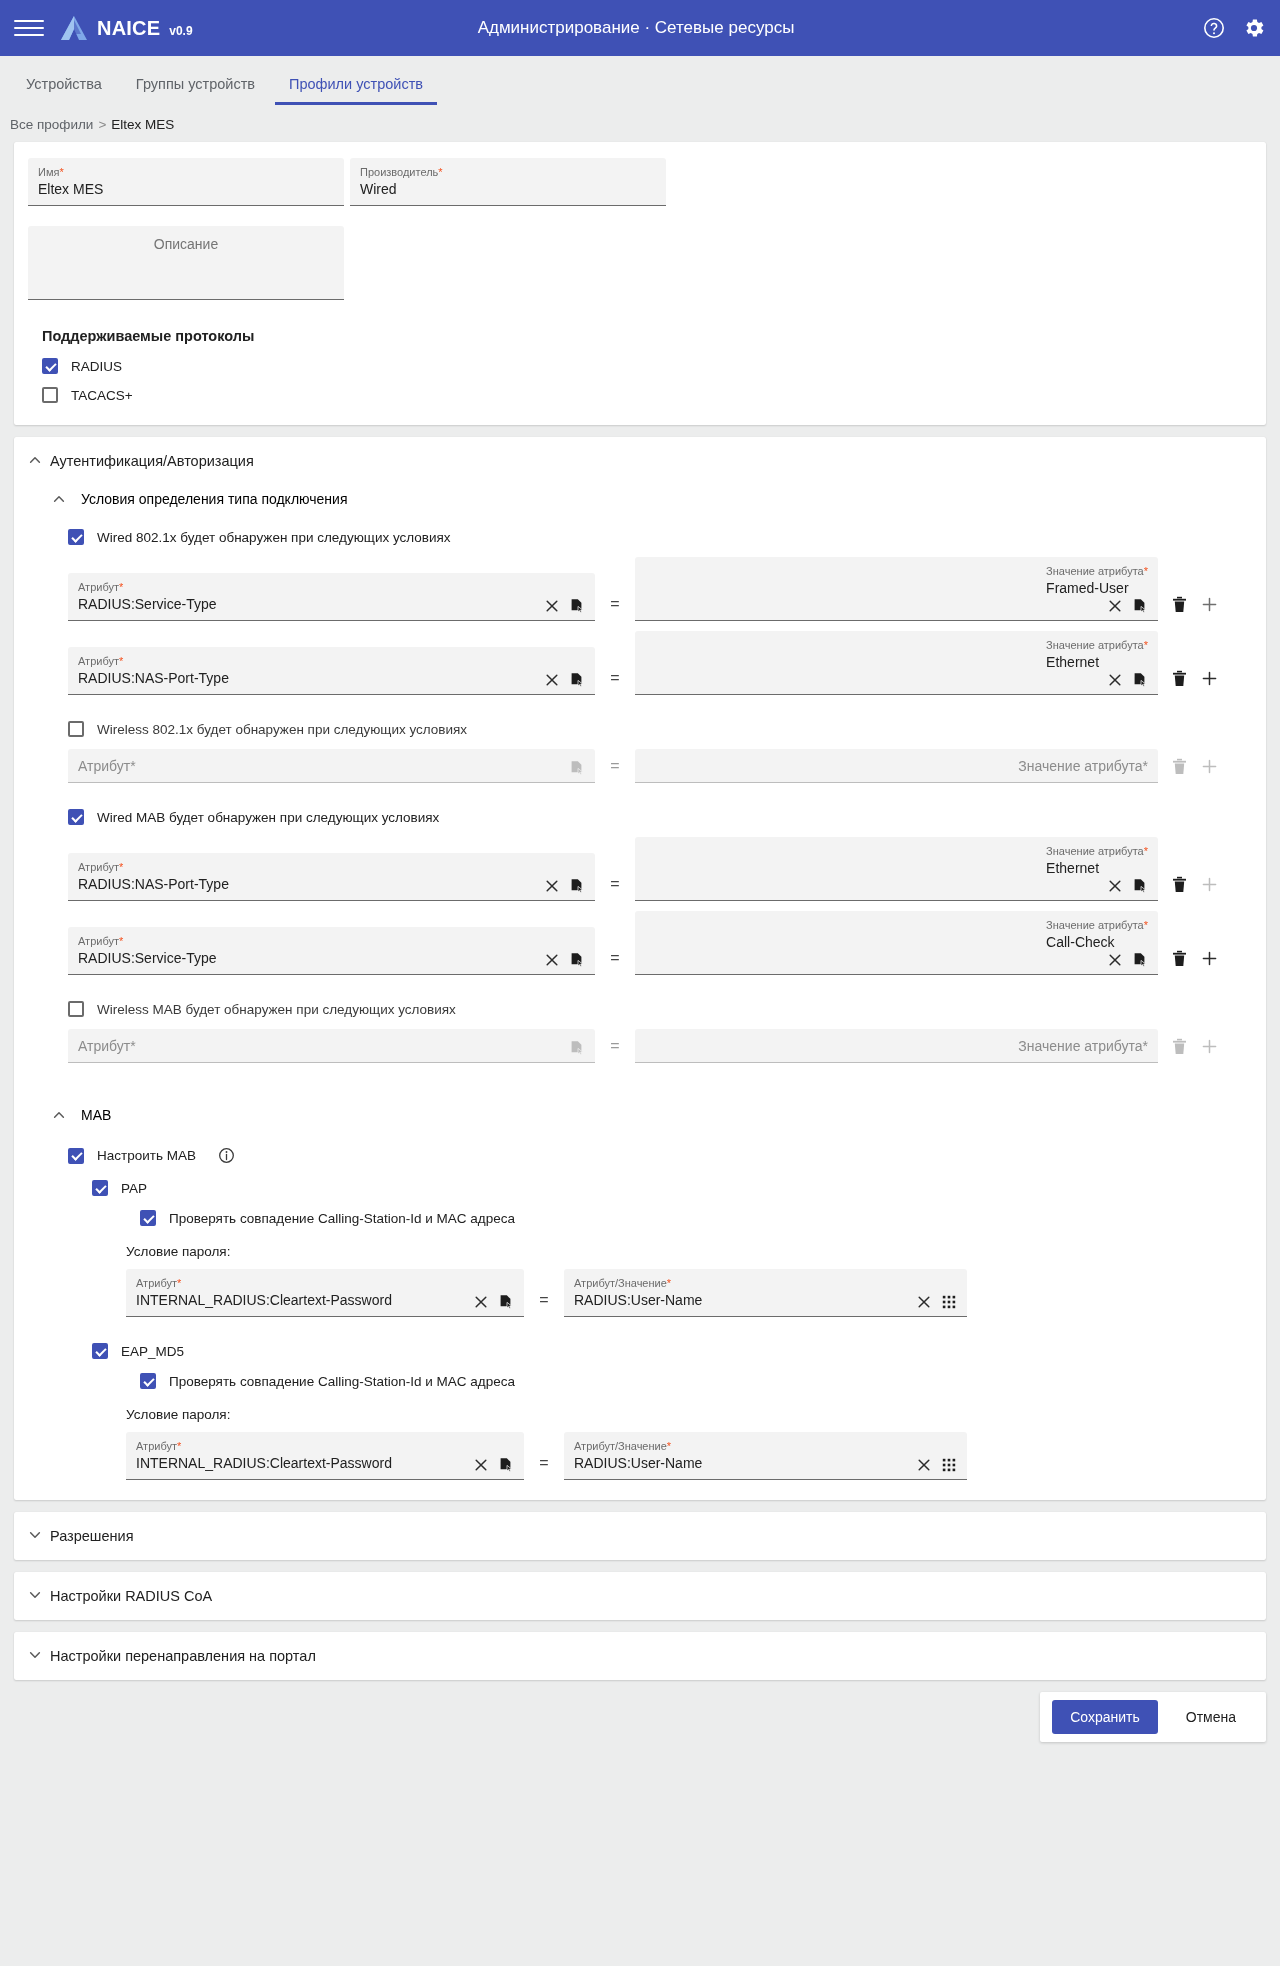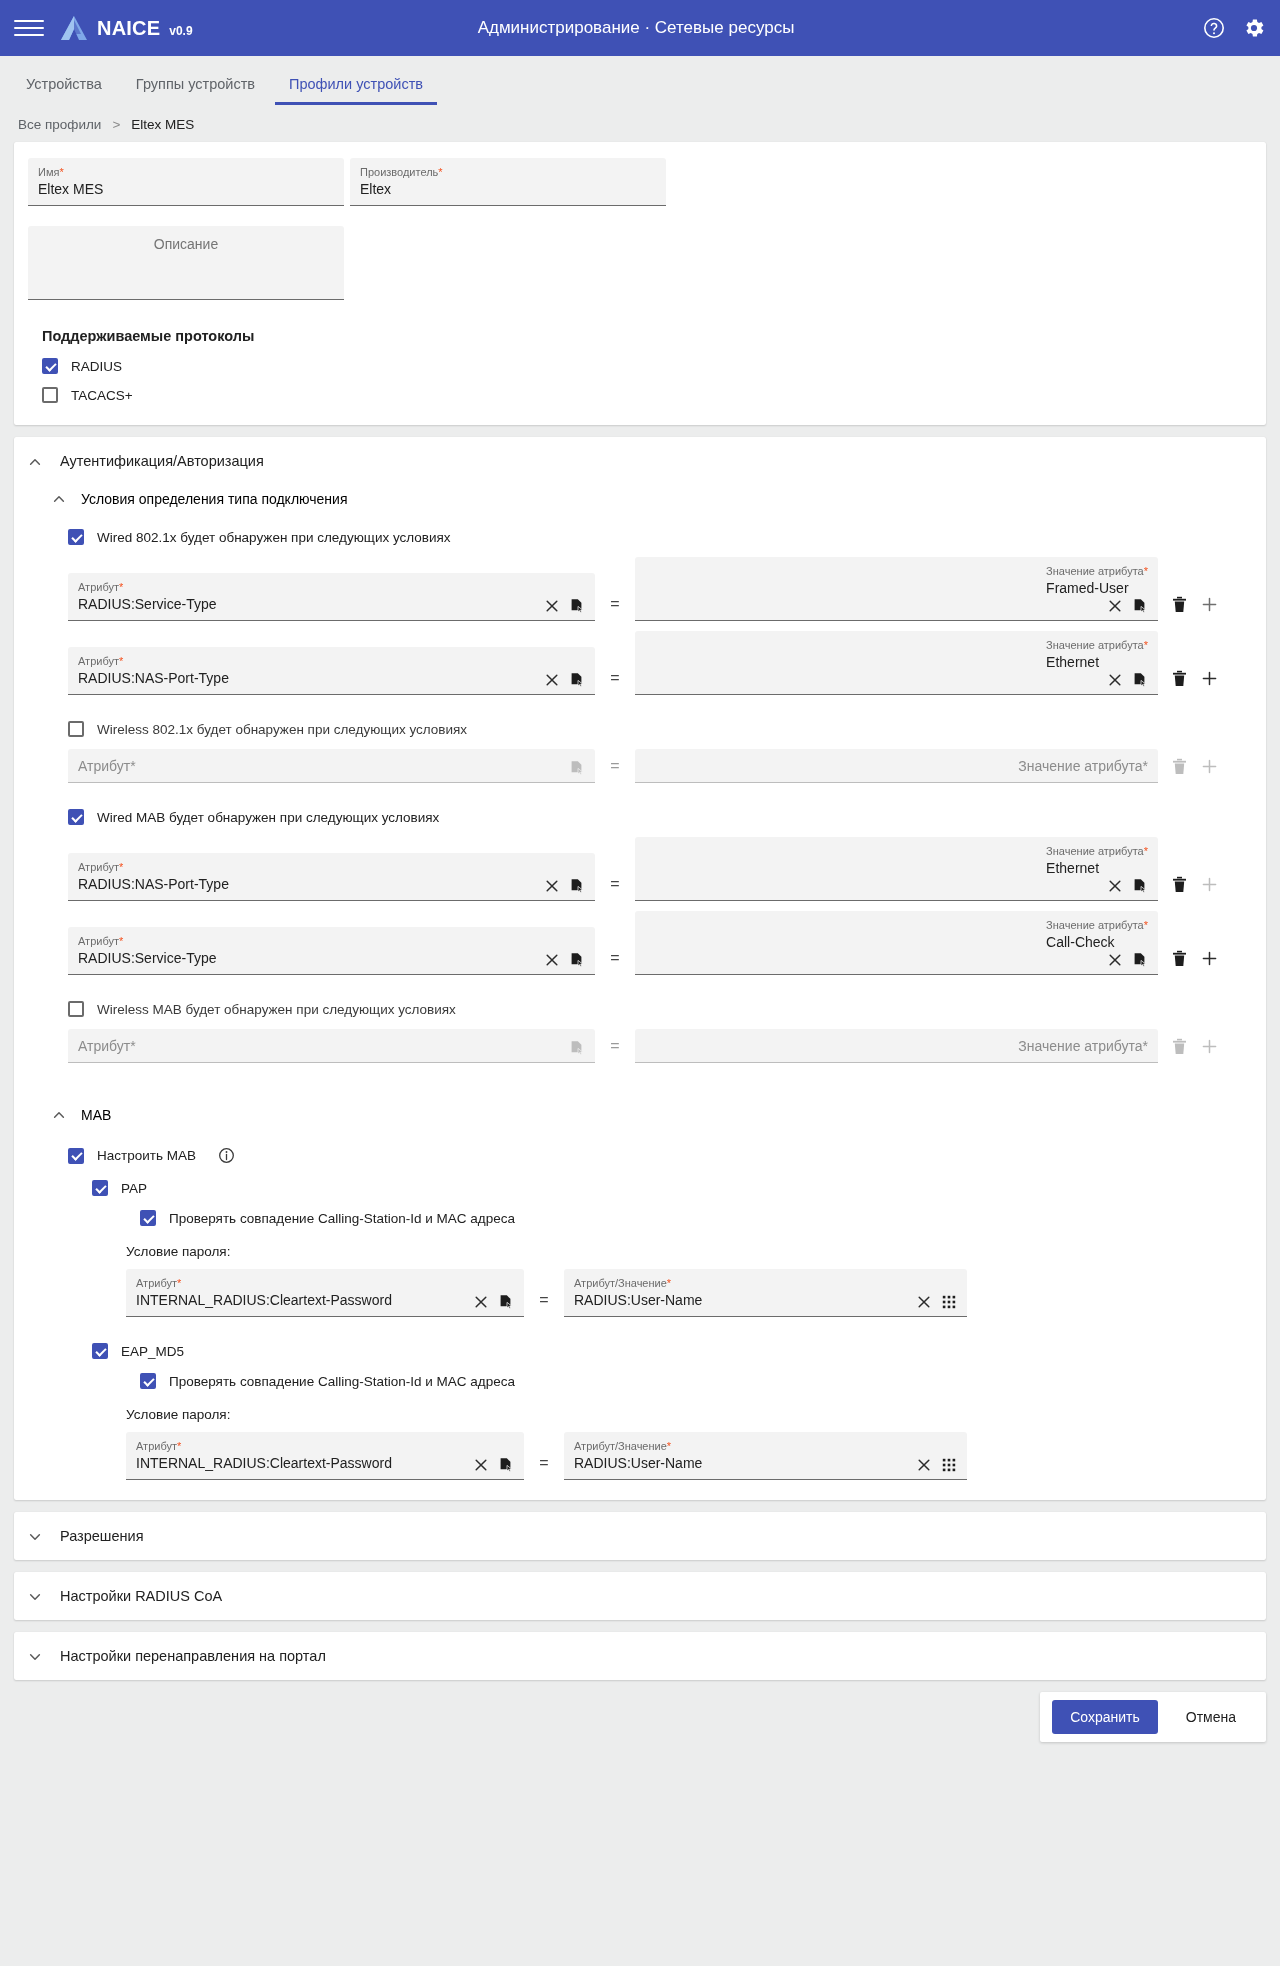--- a/index.html
+++ b/index.html
@@ -49,24 +49,24 @@
     font-size: 14.5px;
     color: #5f6368;
     cursor: pointer;
     border-bottom: 3px solid transparent;
     white-space: nowrap;
   }
   .tab.active { color: #3f51b5; border-bottom-color: #3f51b5; }
 
   
   .breadcrumb {
-    padding: 12px 14px 10px 18px;
+    padding: 12px 14px 10px 10px;
     font-size: 13.5px;
     color: #4a4a4a;
-    display: flex; align-items: center; gap: 11px;
+    display: flex; align-items: center; gap: 5px;
   }
   .breadcrumb .crumb-link { color: #5f6368; cursor: pointer; }
   .breadcrumb .sep { color: #8a8a8a; }
   .breadcrumb .crumb-current { color: #212121; }
 
   
   .card {
     background: #fff;
     margin: 0 14px 12px 14px;
     border-radius: 2px;
@@ -131,21 +131,21 @@
     left: 3.5px; top: .5px; width: 4px; height: 8px;
     border: solid #fff; border-width: 0 2px 2px 0;
     transform: rotate(45deg);
   }
   .cb-label { font-size: 13.5px; color: #212121; }
   .cb-label.muted { color: #3a3a3a; }
   .cb-list { margin-left: 14px; display: flex; flex-direction: column; gap: 13px; }
 
   
   .acc-head {
-    display: flex; align-items: flex-end; gap: 18px;
+    display: flex; align-items: flex-start; gap: 8px;
     padding: 16px 14px;
     cursor: pointer;
   }
   .acc-title { font-size: 14.5px; color: #212121; }
   .chev { width: 14px; height: 14px; flex: 0 0 auto; color: #5a5a5a; }
   .acc-body { padding: 0 14px 20px 14px; }
 
   .sub-acc-head {
     display: flex; align-items: center; gap: 15px;
     padding: 6px 0 6px 24px; cursor: pointer;
@@ -259,21 +259,21 @@
             <span>Имя</span><span class="req">*</span>
           </div>
           <div class="field-value">Eltex MES</div>
         </div>
       </div>
       <div class="field manu-field">
         <div class="field-body">
           <div class="field-label">
             <span>Производитель</span><span class="req">*</span>
           </div>
-          <div class="field-value">Eltex</div>
+          <div class="field-value">Wired</div>
         </div>
       </div>
     </div>
 
     <div class="textarea-field">
       <div class="textarea-placeholder">Описание</div>
     </div>
 
     <div class="section-sub-title">Поддерживаемые протоколы</div>
 

